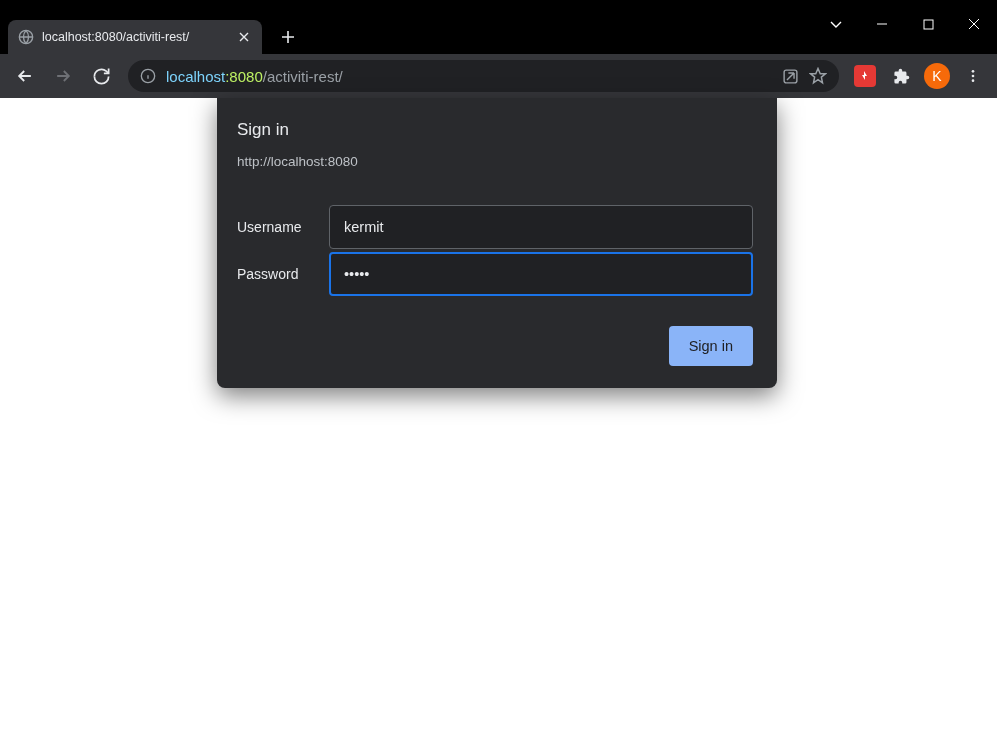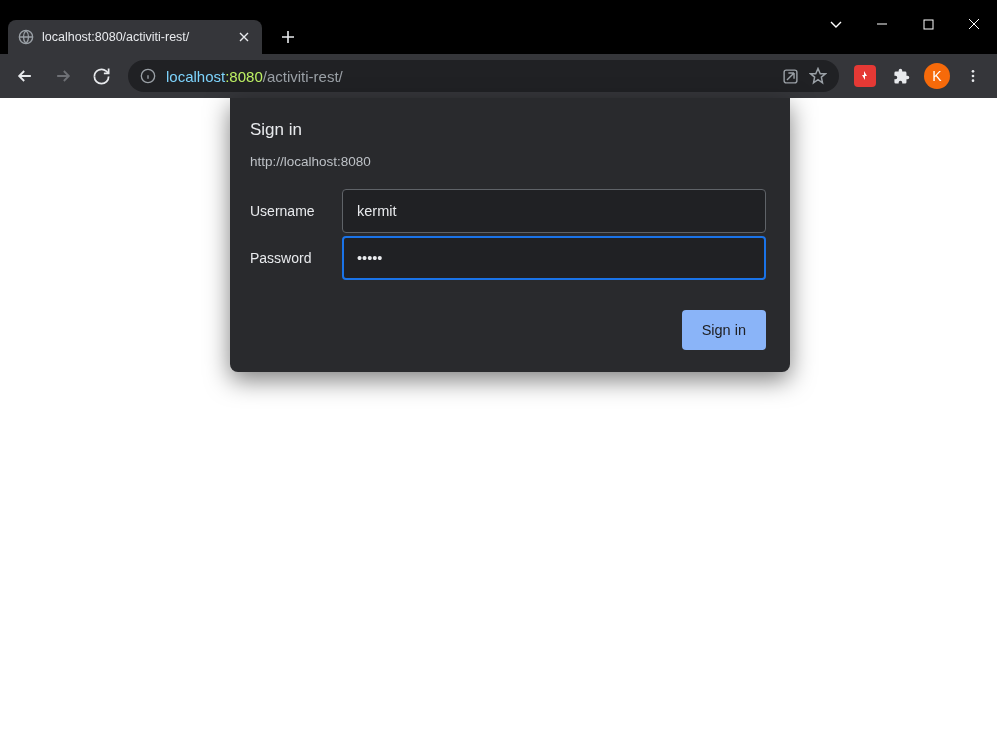--- a/index.html
+++ b/index.html
@@ -183,38 +183,38 @@
     }
     
     .content {
       position: relative;
       height: calc(754px - 8px - 46px - 44px);
       background: #ffffff;
     }
     
     .auth-dialog {
       position: absolute;
-      left: 230px;
+      left: 217px;
       top: 0px;
       width: 560px;
       background: #292a2d;
       border-radius: 0 0 8px 8px;
       box-shadow: 0 8px 24px rgba(0,0,0,0.5);
       padding: 22px 24px 22px 20px;
       color: #e8eaed;
     }
     .auth-title {
       font-size: 17px;
       font-weight: 400;
       margin-bottom: 14px;
     }
     .auth-origin {
       font-size: 13.5px;
       color: #bdc1c6;
-      margin-bottom: 20px;
+      margin-bottom: 36px;
     }
     .auth-row {
       display: flex;
       align-items: center;
       margin-bottom: 3px;
     }
     .auth-label {
       width: 92px;
       font-size: 14px;
       color: #e8eaed;

